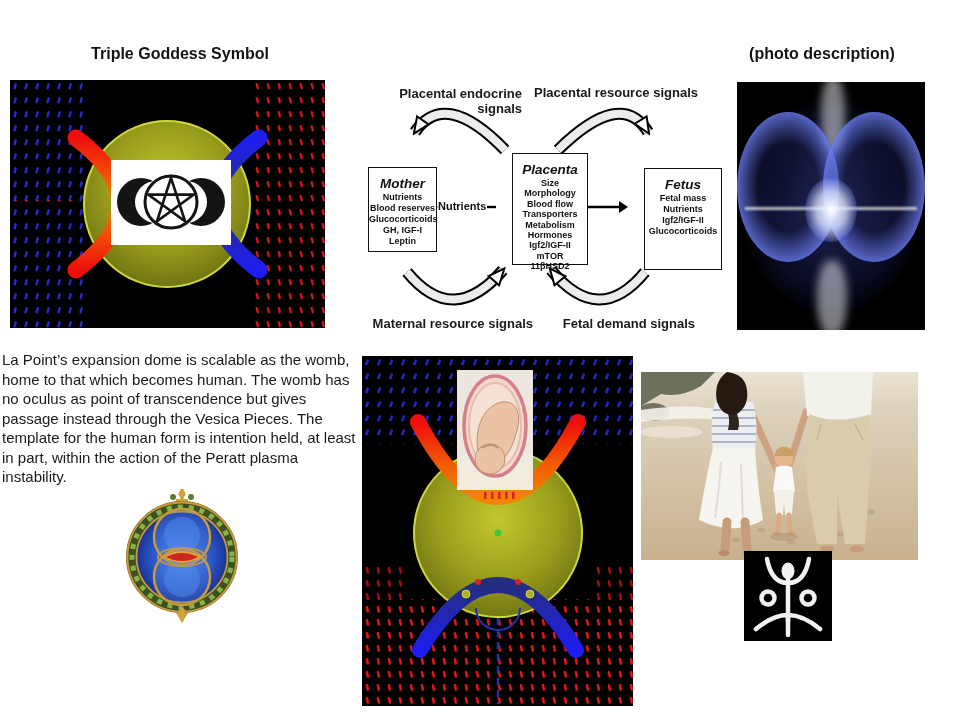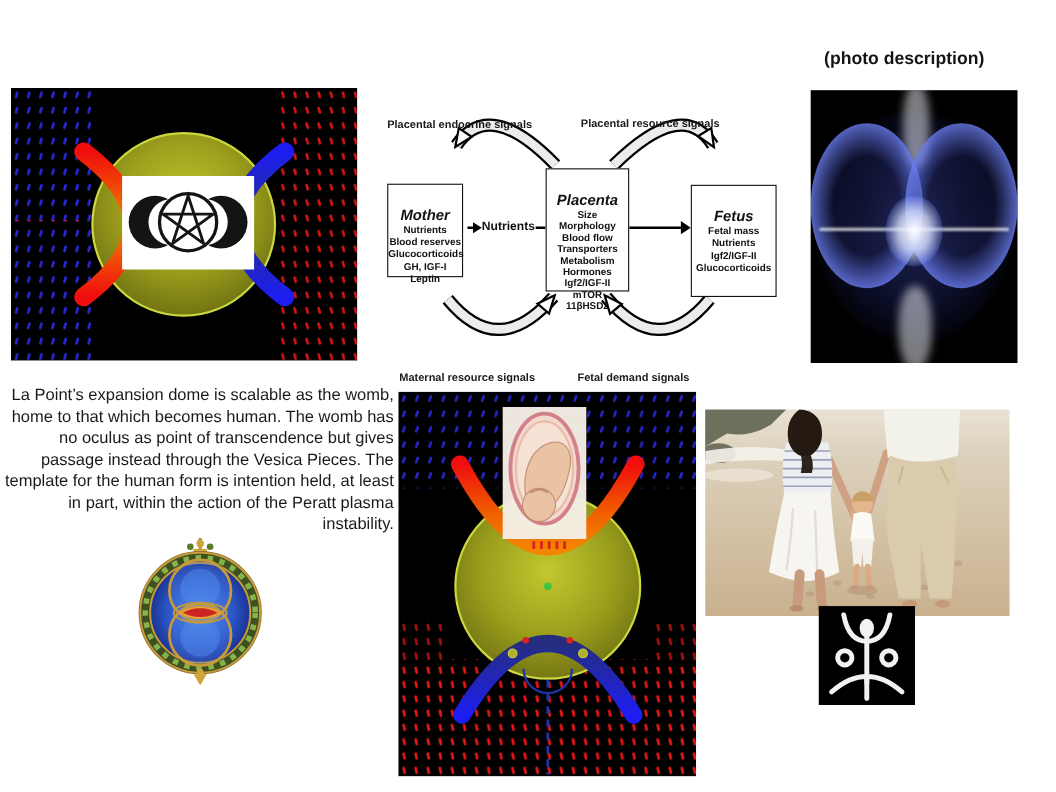--- a/index.html
+++ b/index.html
@@ -1,28 +1,28 @@
 <!DOCTYPE html>
 <html><head>
 <meta charset="utf-8">
 <style>
   html,body{margin:0;padding:0;background:#fff;}
   .page{position:relative;width:960px;height:720px;background:#fff;overflow:hidden;
         font-family:"Liberation Sans",sans-serif;color:#111;}
   .abs{position:absolute;}
   .title{position:absolute;top:45px;font-size:16px;font-weight:bold;text-align:center;color:#141414;}
-  .para{position:absolute;font-size:15px;line-height:19.5px;text-align:right;color:#1a1a1a;}
+  .para{position:absolute;font-size:15px;line-height:19.5px;text-align:left;color:#1a1a1a;}
   .fig{position:absolute;overflow:hidden;}
   
   .diagram{position:absolute;left:345px;top:80px;width:362px;height:262px;}
-  .dbox{position:absolute;border:1.8px solid #111;background:#fff;text-align:center;padding-top:20px;box-sizing:border-box;}
+  .dbox{position:absolute;border:1.8px solid #111;background:#fff;text-align:center;padding-top:8px;box-sizing:border-box;margin-left:16px;}
   .dbox .t{font-style:italic;font-weight:bold;font-size:13.5px;line-height:16px;}
   .dbox .i{font-size:9px;font-weight:bold;line-height:11px;}
   .dbox.placenta .i{line-height:10.4px;}
-  .dlabel{position:absolute;font-weight:bold;font-size:10px;text-align:left;width:170px;color:#1a1a1a;margin-top:22px;}
+  .dlabel{position:absolute;font-weight:bold;font-size:13px;text-align:right;width:170px;color:#1a1a1a;}
   .flowlabel{position:absolute;font-weight:bold;font-size:11px;text-align:center;}
   .band-under{stroke:#000;stroke-width:12;fill:none;}
   .band-over{stroke:#ececec;stroke-width:8;fill:none;}
   
   .orb{background:#000;}
   .orb div{position:absolute;}
   .lobe{width:102px;height:150px;border-radius:50%;
         background:radial-gradient(ellipse at 50% 50%, rgba(15,15,40,0) 0%, rgba(30,35,90,.25) 42%,
         rgba(110,130,250,.85) 74%, rgba(205,215,255,.95) 84%, rgba(60,70,190,.45) 94%, rgba(0,0,0,0) 100%);}
   .halo{left:4px;top:18px;width:180px;height:212px;border-radius:50%;
@@ -30,20 +30,21 @@
   .coreglow{left:68px;top:96px;width:52px;height:64px;border-radius:50%;
         background:radial-gradient(ellipse, rgba(255,255,255,.98) 0%, rgba(220,228,255,.75) 40%, rgba(120,140,255,.25) 70%, rgba(0,0,0,0) 100%);}
   .wisp{background:rgba(245,247,255,.5);filter:blur(4px);border-radius:45%;}
   .eqline{left:8px;top:125px;width:172px;height:3px;background:rgba(255,255,255,.7);filter:blur(1px);}
 </style>
 </head>
 <body>
 
 <div class="page">
 
+  <div class="title" style="left:30px;width:300px;">Triple Goddess Symbol</div>
   <div class="title" style="left:672px;width:300px;">(photo description)</div>
 
   <div class="fig" style="left:10px;top:80px;width:315px;height:248px;">
     <svg width="315" height="248" viewBox="0 0 315 248">
       <defs>
         <radialGradient id="sph1" cx="50%" cy="40%" r="65%">
           <stop offset="0%" stop-color="#c3c72e"></stop>
             <stop offset="55%" stop-color="#9a9e1c"></stop>
             <stop offset="100%" stop-color="#696b10"></stop>
         </radialGradient>

